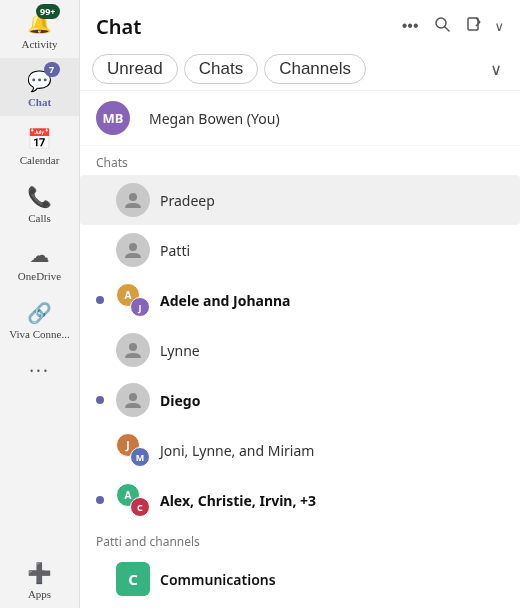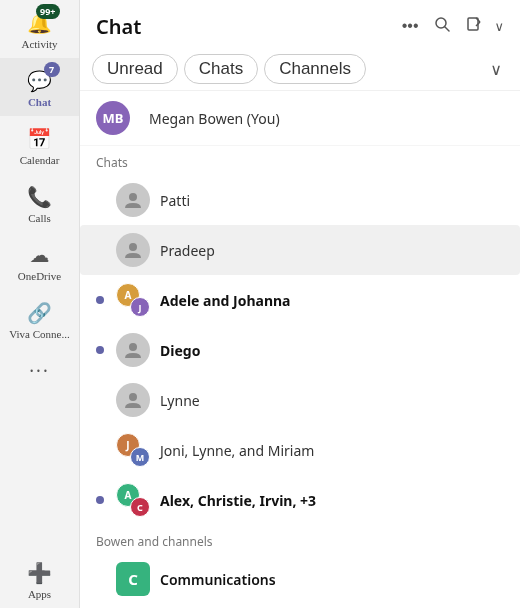--- a/index.html
+++ b/index.html
@@ -435,92 +435,92 @@
 
     <div class="megan-row">
       <div class="avatar-circle" style="background:#8764b8; font-size:13px; font-weight:700; color:#fff;">
         MB
       </div>
       <span class="megan-name">Megan Bowen (You)</span>
     </div>
 
     <div class="section-header">Chats</div>
 
+    <div class="chat-row selected">
+      <div class="no-dot"></div>
+      <div class="gray-avatar">
+        <svg viewBox="0 0 20 20">
+            <circle cx="10" cy="7" r="4"></circle>
+            <path d="M2 18 Q2 13 10 13 Q18 13 18 18"></path>
+          </svg>
+      </div>
+      <span class="chat-row-name">Pradeep</span>
+    </div>
+
     <div class="chat-row">
       <div class="no-dot"></div>
       <div class="gray-avatar">
         <svg viewBox="0 0 20 20">
             <circle cx="10" cy="7" r="4"></circle>
             <path d="M2 18 Q2 13 10 13 Q18 13 18 18"></path>
           </svg>
       </div>
       <span class="chat-row-name">Patti</span>
     </div>
 
-    <div class="chat-row selected">
+    <div class="chat-row">
+      <div class="unread-dot"></div>
+      <div class="avatar-stack">
+        <div class="av1" style="background:#d69d3c; display:flex; align-items:center; justify-content:center; font-size:10px; color:#fff; font-weight:700; border-radius:50%; width:24px; height:24px;">A</div>
+        <div class="av2" style="background:#8764b8; display:flex; align-items:center; justify-content:center; font-size:9px; color:#fff; font-weight:700; border-radius:50%; width:20px; height:20px;">J</div>
+      </div>
+      <span class="chat-row-name bold">Adele and Johanna</span>
+    </div>
+
+    <div class="chat-row">
       <div class="no-dot"></div>
       <div class="gray-avatar">
         <svg viewBox="0 0 20 20">
             <circle cx="10" cy="7" r="4"></circle>
             <path d="M2 18 Q2 13 10 13 Q18 13 18 18"></path>
           </svg>
       </div>
-      <span class="chat-row-name">Pradeep</span>
-    </div>
-
-    <div class="chat-row">
-      <div class="unread-dot"></div>
-      <div class="avatar-stack">
-        <div class="av1" style="background:#d69d3c; display:flex; align-items:center; justify-content:center; font-size:10px; color:#fff; font-weight:700; border-radius:50%; width:24px; height:24px;">A</div>
-        <div class="av2" style="background:#8764b8; display:flex; align-items:center; justify-content:center; font-size:9px; color:#fff; font-weight:700; border-radius:50%; width:20px; height:20px;">J</div>
-      </div>
-      <span class="chat-row-name bold">Adele and Johanna</span>
+      <span class="chat-row-name">Lynne</span>
     </div>
 
     <div class="chat-row">
       <div class="unread-dot"></div>
       <div class="gray-avatar">
         <svg viewBox="0 0 20 20">
             <circle cx="10" cy="7" r="4"></circle>
             <path d="M2 18 Q2 13 10 13 Q18 13 18 18"></path>
           </svg>
       </div>
       <span class="chat-row-name bold">Diego</span>
     </div>
 
     <div class="chat-row">
       <div class="no-dot"></div>
-      <div class="gray-avatar">
-        <svg viewBox="0 0 20 20">
-            <circle cx="10" cy="7" r="4"></circle>
-            <path d="M2 18 Q2 13 10 13 Q18 13 18 18"></path>
-          </svg>
-      </div>
-      <span class="chat-row-name">Lynne</span>
-    </div>
-
-    <div class="chat-row">
-      <div class="no-dot"></div>
       <div class="avatar-stack">
         <div class="av1" style="background:#c87941; display:flex; align-items:center; justify-content:center; font-size:10px; color:#fff; font-weight:700; border-radius:50%; width:24px; height:24px;">J</div>
         <div class="av2" style="background:#5b70b6; display:flex; align-items:center; justify-content:center; font-size:9px; color:#fff; font-weight:700; border-radius:50%; width:20px; height:20px;">M</div>
       </div>
       <span class="chat-row-name">Joni, Lynne, and Miriam</span>
     </div>
 
     <div class="chat-row">
       <div class="unread-dot"></div>
       <div class="avatar-stack">
         <div class="av1" style="background:#36b37e; display:flex; align-items:center; justify-content:center; font-size:10px; color:#fff; font-weight:700; border-radius:50%; width:24px; height:24px;">A</div>
         <div class="av2" style="background:#c4314b; display:flex; align-items:center; justify-content:center; font-size:9px; color:#fff; font-weight:700; border-radius:50%; width:20px; height:20px;">C</div>
       </div>
       <span class="chat-row-name bold">Alex, Christie, Irvin, +3</span>
     </div>
 
-    <div class="section-header">Bowen and channels</div>
+    <div class="section-header">Patti and channels</div>
 
     <div class="channel-row">
       <div class="no-dot"></div>
       <div class="channel-icon" style="background:#36b37e;">
         <span>C</span>
       </div>
       <span class="channel-name">Communications</span>
     </div>
 
     <div class="channel-row">

